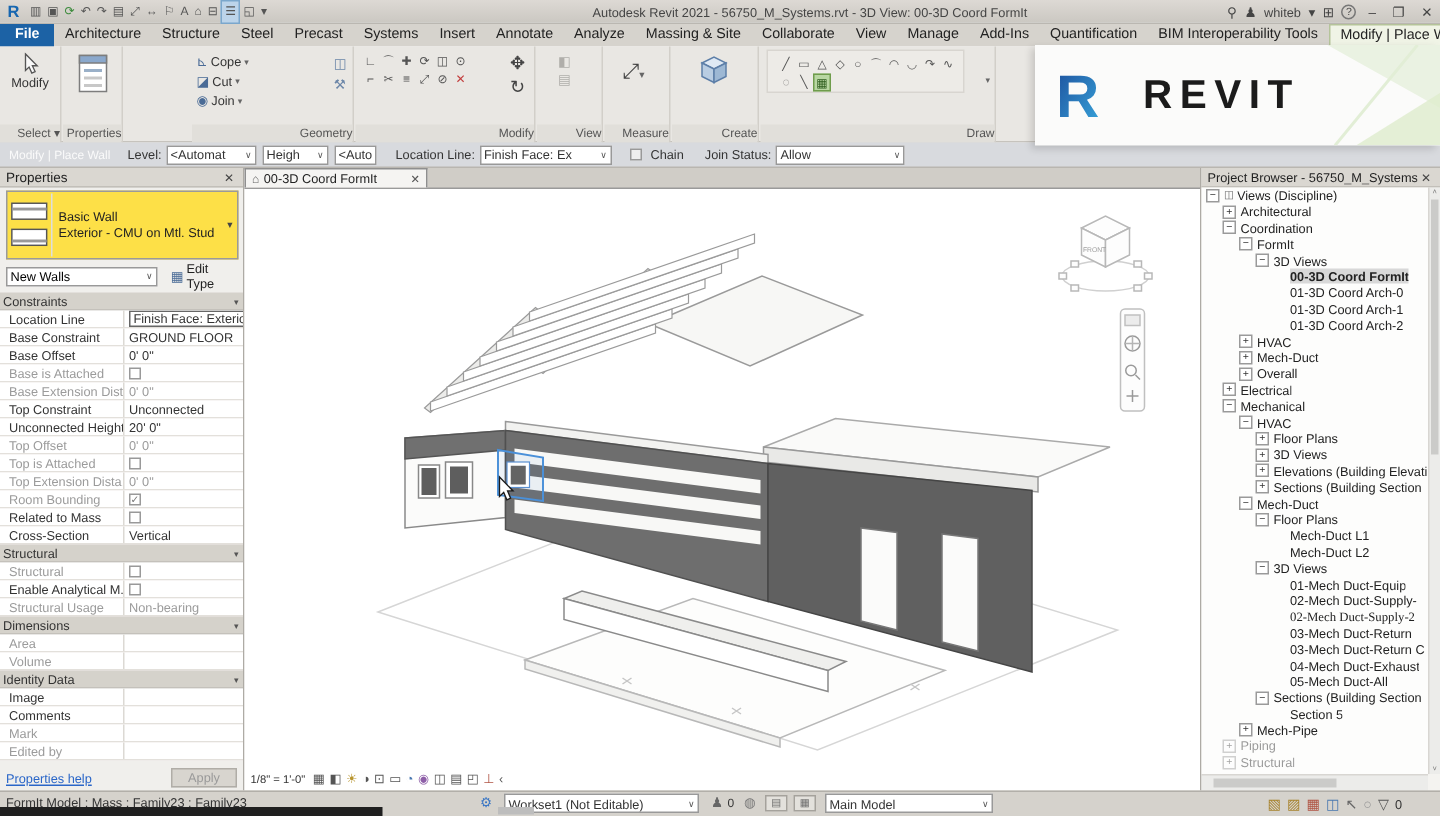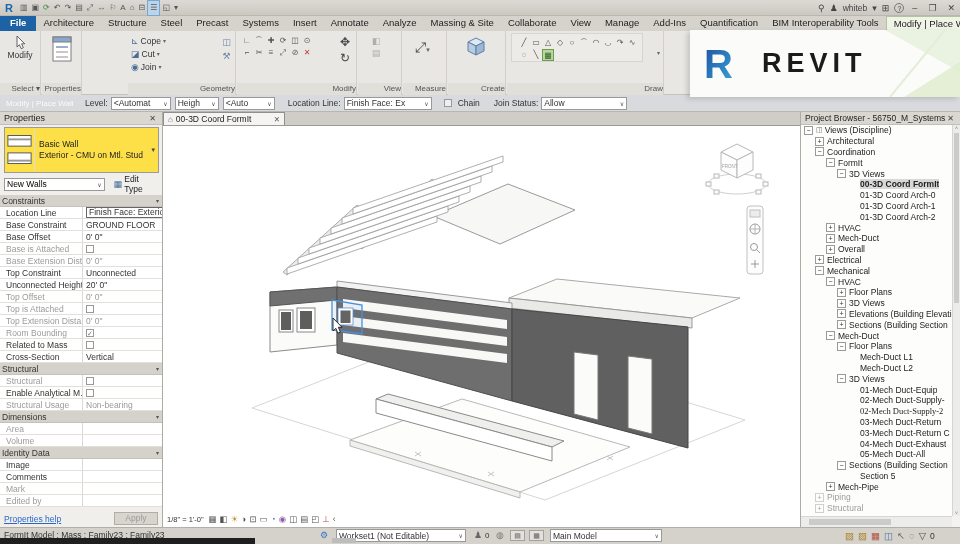--- a/index.html
+++ b/index.html
@@ -122,20 +122,21 @@
         <span class="qat-ic">⤢</span>
         <span class="qat-ic">↔</span>
         <span class="qat-ic">⚐</span>
         <span class="qat-ic">A</span>
         <span class="qat-ic">⌂</span>
         <span class="qat-ic">⊟</span>
         <span class="qat-ic hl">☰</span>
         <span class="qat-ic">◱</span>
         <span class="qat-ic">▾</span>
       </span>
+    <span id="tb-title">Autodesk Revit 2021 - 56750_M_Systems.rvt - 3D View: 00-3D Coord FormIt</span>
     <span id="tb-right">
       <span class="ic">⚲</span>
       <span class="ic">♟</span>
       <span>whiteb</span>
       <span class="ic">▾</span>
       <span class="ic">⊞</span>
       <span class="helpc">?</span>
       <span class="winbtn">–</span>
       <span class="winbtn">❐</span>
       <span class="winbtn">✕</span>
@@ -293,21 +294,21 @@
     <span class="ob-ctx">Modify | Place Wall</span>
     <span class="oblbl">Level:</span>
     <span class="combo" style="width:60px">
         <span>&lt;Automat</span>
         <span class="ar">∨</span>
       </span>
     <span class="combo" style="width:44px">
         <span>Heigh</span>
         <span class="ar">∨</span>
       </span>
-    <span class="combo" style="width:52px">
+    <span class="combo" style="width:28px">
         <span>&lt;Auto</span>
         <span class="ar">∨</span>
       </span>
     <span class="oblbl" style="margin-left:6px">Location Line:</span>
     <span class="combo" style="width:88px">
         <span>Finish Face: Ex</span>
         <span class="ar">∨</span>
       </span>
     <span class="cb-sq"></span>
     <span class="oblbl">Chain</span>

